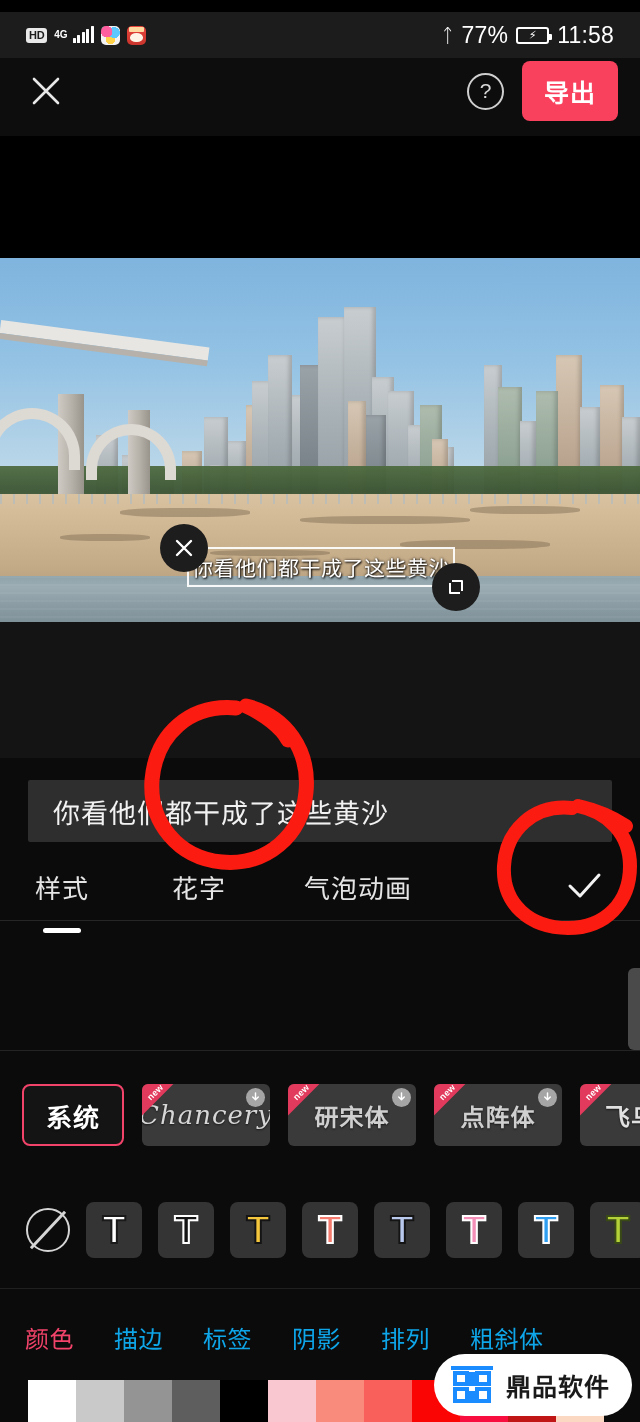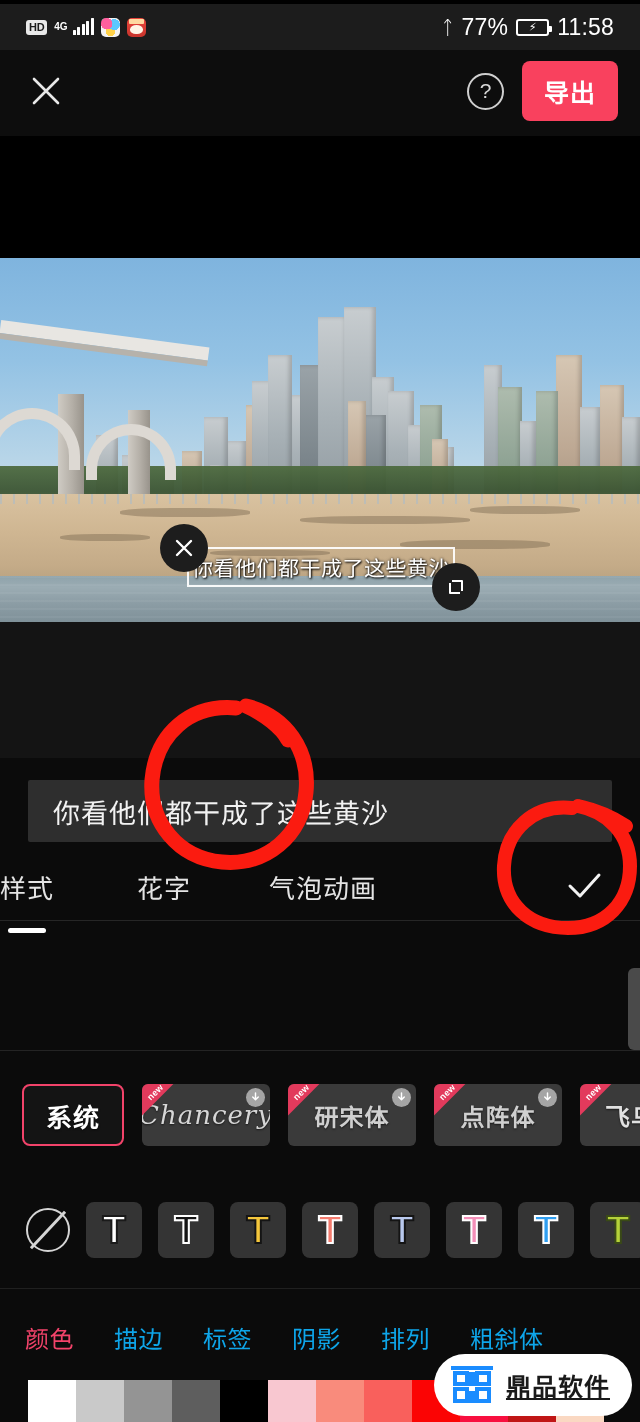--- a/index.html
+++ b/index.html
@@ -17,21 +17,21 @@
     position: relative;
     width: 640px;
     height: 1422px;
     background: #000;
     overflow: hidden;
   }
 
   
   .status-bar {
     position: absolute;
-    top: 4px; left: 0;
+    top: 12px; left: 0;
     width: 640px;
     height: 46px;
     background: #1c1c1c;
     display: flex;
     align-items: center;
     justify-content: space-between;
     padding: 12px 26px;
     z-index: 10;
   }
   .status-left { display: flex; align-items: center; gap: 7px; }
@@ -270,21 +270,21 @@
     top: 852px; left: 0;
     width: 640px; height: 68px;
     display: flex; align-items: center;
   }
   .tab {
     position: relative;
     color: #e4e4e4; font-size: 26px;
     cursor: pointer;
     letter-spacing: 1px;
   }
-  .tab.t1 { }
+  .tab.t1 { margin-left: 35px; }
   .tab.t2 { margin-left: 83px; }
   .tab.t3 { margin-left: 78px; }
   .tab.t4 { }
   .tab.active::after {
     content: "";
     position: absolute;
     left: 50%; transform: translateX(-50%);
     bottom: -28px;
     width: 38px; height: 5px;
     background: #fff; border-radius: 3px;
@@ -479,21 +479,20 @@
     border-radius: 32px;
     display: flex; align-items: center;
     padding: 0 22px 0 16px;
     gap: 12px;
     z-index: 50;
   }
   .wm-logo { width: 44px; height: 40px; }
   .wm-text {
     color: #1a1a1a; font-size: 25px; font-weight: bold; letter-spacing: 1px;
     white-space: nowrap;
-    text-decoration: underline;
   }
 </style>
 </head>
 <body>
 
 <div id="app">
 
   <div class="status-bar">
     <div class="status-left">
       <div class="hd-badge">HD</div>

